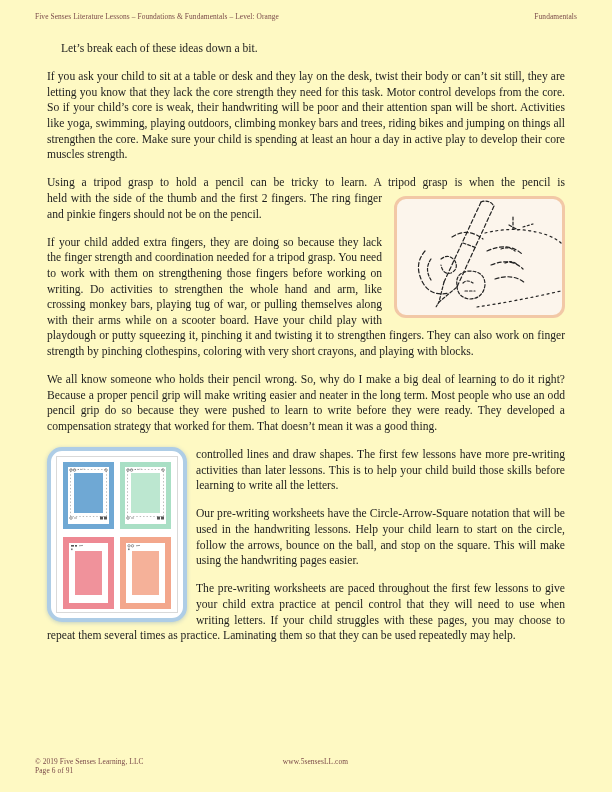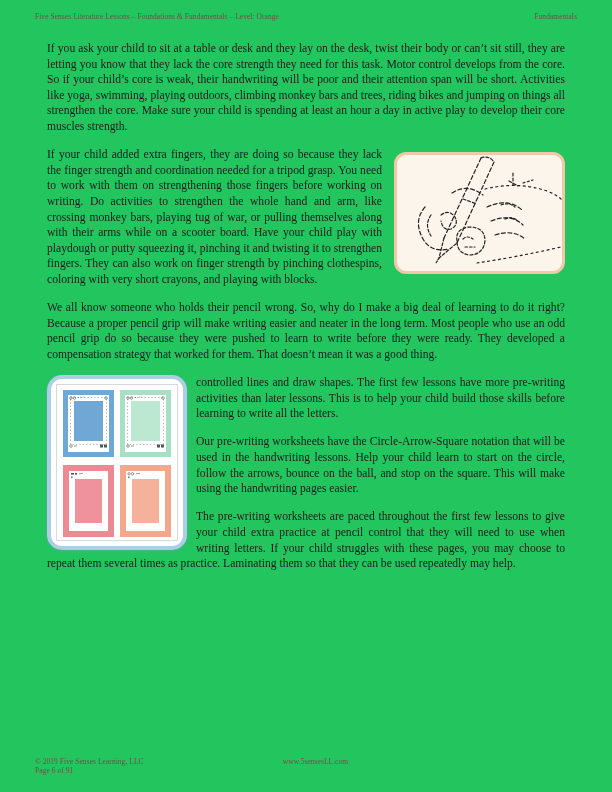--- a/index.html
+++ b/index.html
@@ -1,20 +1,20 @@
 <!DOCTYPE html>
 <html><head>
 <meta charset="utf-8">
 <style>
   html,body{margin:0;padding:0;background:#e8e8e8;}
   .page{
     position:relative;
     width:612px;height:792px;
     margin:0 auto;
-    background:#22c55e;
+    background:#fef9c3;
     font-family:"Liberation Serif","DejaVu Serif",serif;
     overflow:hidden;
   }
   .header,.footer{
     position:absolute;left:35px;right:35px;
     display:flex;justify-content:space-between;align-items:baseline;
     font-size:7.4px;color:#7a4a4a;letter-spacing:.1px;
   }
   .header{top:12px;}
   .footer{top:757px;flex-direction:column;}
@@ -50,23 +50,25 @@
 
 <div class="page">
 
   <div class="header">
     <span>Five Senses Literature Lessons – Foundations &amp; Fundamentals – Level: Orange</span>
     <span>Fundamentals</span>
   </div>
 
   <div class="content">
 
+    <p class="indent">Let’s break each of these ideas down a bit.</p>
 
     <p>If you ask your child to sit at a table or desk and they lay on the desk, twist their body or can’t sit still, they are letting you know that they lack the core strength they need for this task. Motor control develops from the core. So if your child’s core is weak, their handwriting will be poor and their attention span will be short. Activities like yoga, swimming, playing outdoors, climbing monkey bars and trees, riding bikes and jumping on things all strengthen the core. Make sure your child is spending at least an hour a day in active play to develop their core muscles strength.</p>
 
+    <p class="joined">Using a tripod grasp to hold a pencil can be tricky to learn. A tripod grasp is when the pencil is</p>
     <p>
       <span class="fig fig-pencil">
         <svg viewBox="0 0 165 116" fill="none" stroke="#222222" stroke-width="1.2" stroke-linecap="round">
 
           <path d="M84,3 L47,83" stroke-dasharray="4 2.5"></path>
           <path d="M97,7 L60,88" stroke-dasharray="4 2.5"></path>
           <path d="M84,3 Q92,0 97,7" stroke-dasharray="3 2"></path>
           <path d="M66,44 L80,49" stroke-dasharray="3 2"></path>
 
           <path d="M47,83 L42,103 L60,88" stroke-dasharray="3 2"></path>
@@ -90,20 +92,21 @@
 
           <path d="M88,34 Q120,26 150,36 Q158,39 164,44" stroke-dasharray="2 3.5"></path>
 
           <path d="M80,108 Q120,102 164,92" stroke-dasharray="2 3.5"></path>
 
           <path d="M116,18 L116,30" stroke-dasharray="3 2"></path>
           <path d="M112,26 L121,31" stroke-dasharray="3 2"></path>
           <path d="M126,28 L136,25" stroke-dasharray="2 2.5"></path>
         </svg>
       </span>
+      <span>held with the side of the thumb and the first 2 fingers. The ring finger and pinkie fingers should not be on the pencil.</span>
     </p>
 
     <p>If your child added extra fingers, they are doing so because they lack the finger strength and coordination needed for a tripod grasp. You need to work with them on strengthening those fingers before working on writing. Do activities to strengthen the whole hand and arm, like crossing monkey bars, playing tug of war, or pulling themselves along with their arms while on a scooter board. Have your child play with playdough or putty squeezing it, pinching it and twisting it to strengthen fingers. They can also work on finger strength by pinching clothespins, coloring with very short crayons, and playing with blocks.</p>
 
     <p>We all know someone who holds their pencil wrong. So, why do I make a big deal of learning to do it right? Because a proper pencil grip will make writing easier and neater in the long term. Most people who use an odd pencil grip do so because they were pushed to learn to write before they were ready. They developed a compensation strategy that worked for them. That doesn’t mean it was a good thing.</p>
 
     <p>
       <span class="fig fig-worksheets">
         <svg viewBox="0 0 140 175">
 

